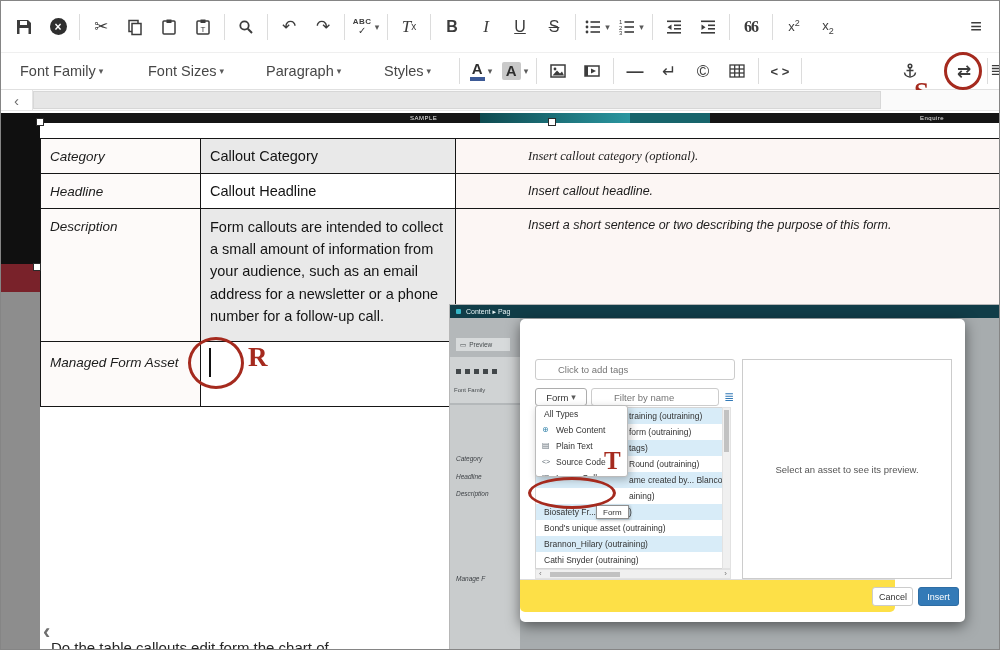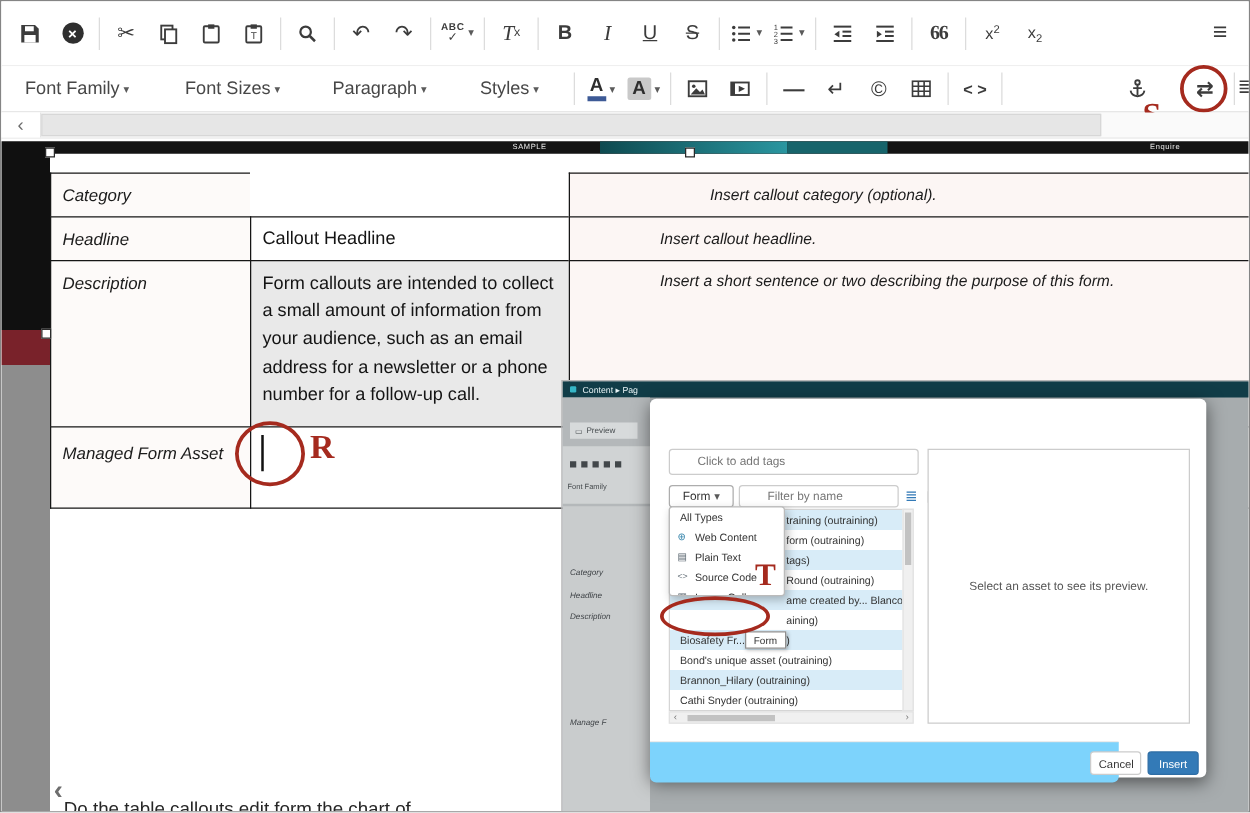--- a/index.html
+++ b/index.html
@@ -106,21 +106,21 @@
   .dditem{position:absolute;left:0;width:91px;height:16px;line-height:16px;font-size:8.5px;color:#333;cursor:pointer;}
   .dditem .dic{position:absolute;left:6px;top:0;font-size:8px;}
   .dditem .dlb{position:absolute;left:20px;top:0;}
   .dditem.first .dlb{left:8px;}
   .dditem.sel{background:#2f96d3;color:#fff;}
   .tooltip{position:absolute;left:76px;top:186px;background:#fff;border:1px solid #8f8f8f;box-shadow:1px 1px 3px rgba(0,0,0,.3);
     font-size:8px;color:#333;padding:1.5px 6px;}
   .preview{position:absolute;left:222px;top:40px;width:210px;height:220px;border:1px solid #ccc;background:#fff;
     display:flex;align-items:center;justify-content:center;}
   .preview span{font-size:9.5px;color:#555;}
-  .m-foot{position:absolute;left:0;top:274px;width:375px;height:33px;background:#7dd3fc;border-top:1px solid #ddd;
+  .m-foot{position:absolute;left:0;top:260px;width:375px;height:33px;background:#fde047;border-top:1px solid #ddd;
     border-radius:0 0 5px 5px;}
   .btn-cancel{position:absolute;left:352px;top:7px;width:41px;height:19px;background:#fff;border:1px solid #ccc;
     border-radius:3px;font-size:9px;color:#333;cursor:pointer;font-family:"Liberation Sans","DejaVu Sans",sans-serif;}
   .btn-insert{position:absolute;left:398px;top:7px;width:41px;height:19px;background:#337ab7;border:1px solid #2e6da4;
     border-radius:3px;font-size:9px;color:#fff;cursor:pointer;font-family:"Liberation Sans","DejaVu Sans",sans-serif;}
 </style>
 </head>
 <body>
 
 <div id="screen">
@@ -355,22 +355,25 @@
       <div class="teal2"></div>
       <span class="bt" style="left:370px;">SAMPLE</span>
       <span class="bt" style="left:880px;">Enquire</span>
     </div>
 
     <div class="ctable">
 
       <div class="cell bg-lab vcent" style="left:0;top:0;width:160px;height:35px;">
         <span class="lbl" style="padding-left:9px;">Category</span>
       </div>
+      <div class="cell bg-gray vcent" style="left:160px;top:0;width:255px;height:35px;">
+        <span class="val" style="padding-left:9px;">Callout Category</span>
+      </div>
       <div class="cell bg-hint vcent" style="left:415px;top:0;width:544px;height:35px;">
-        <span class="hint" style="padding-left:112px;">Insert callout category (optional).</span>
+        <span class="hint" style="padding-left:72px;font-family:Liberation Serif, serif;">Insert callout category (optional).</span>
       </div>
 
       <div class="cell bg-lab vcent" style="left:0;top:35px;width:160px;height:35px;">
         <span class="lbl" style="padding-left:9px;">Headline</span>
       </div>
       <div class="cell bg-white vcent" style="left:160px;top:35px;width:255px;height:35px;">
         <span class="val" style="padding-left:9px;">Callout Headline</span>
       </div>
       <div class="cell bg-hint vcent" style="left:415px;top:35px;width:588px;height:35px;">
         <span class="hint" style="padding-left:72px;">Insert callout headline.</span>

